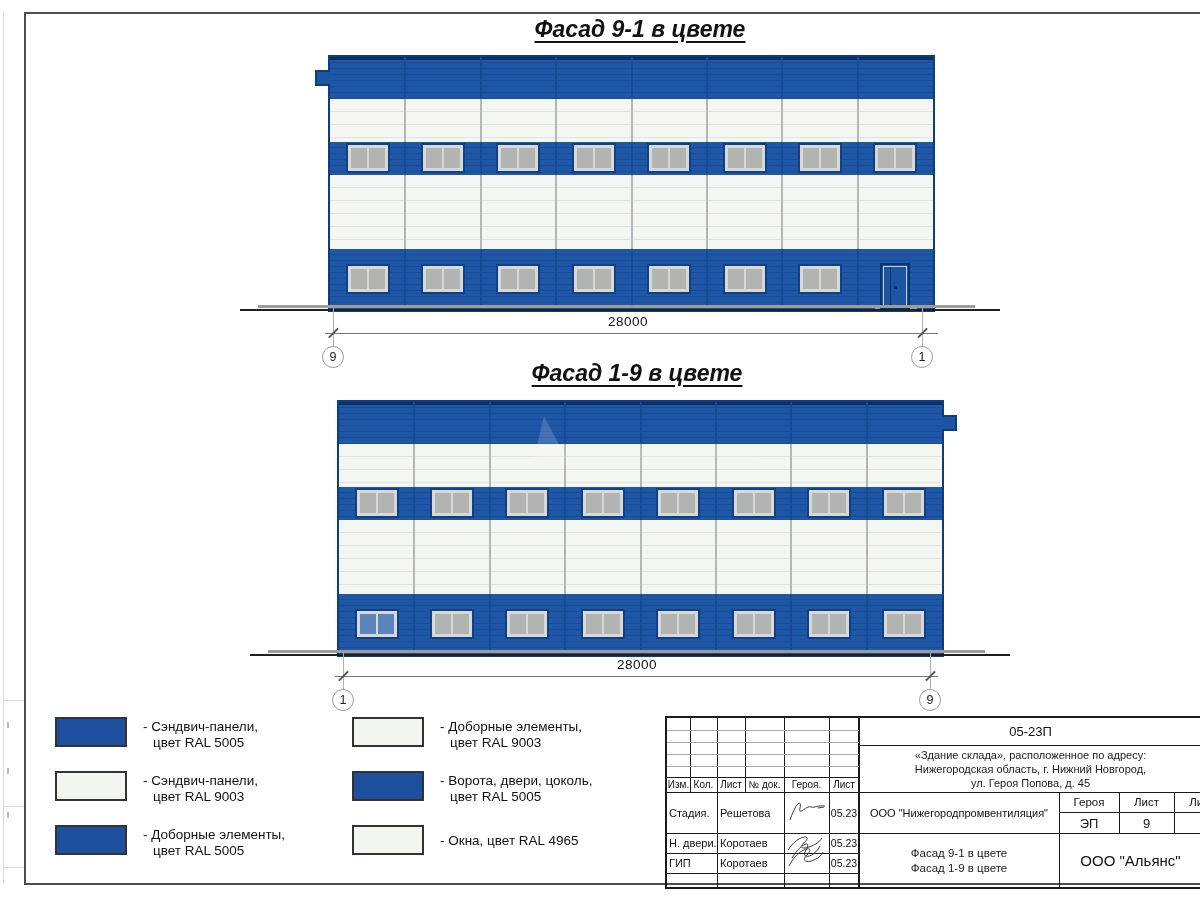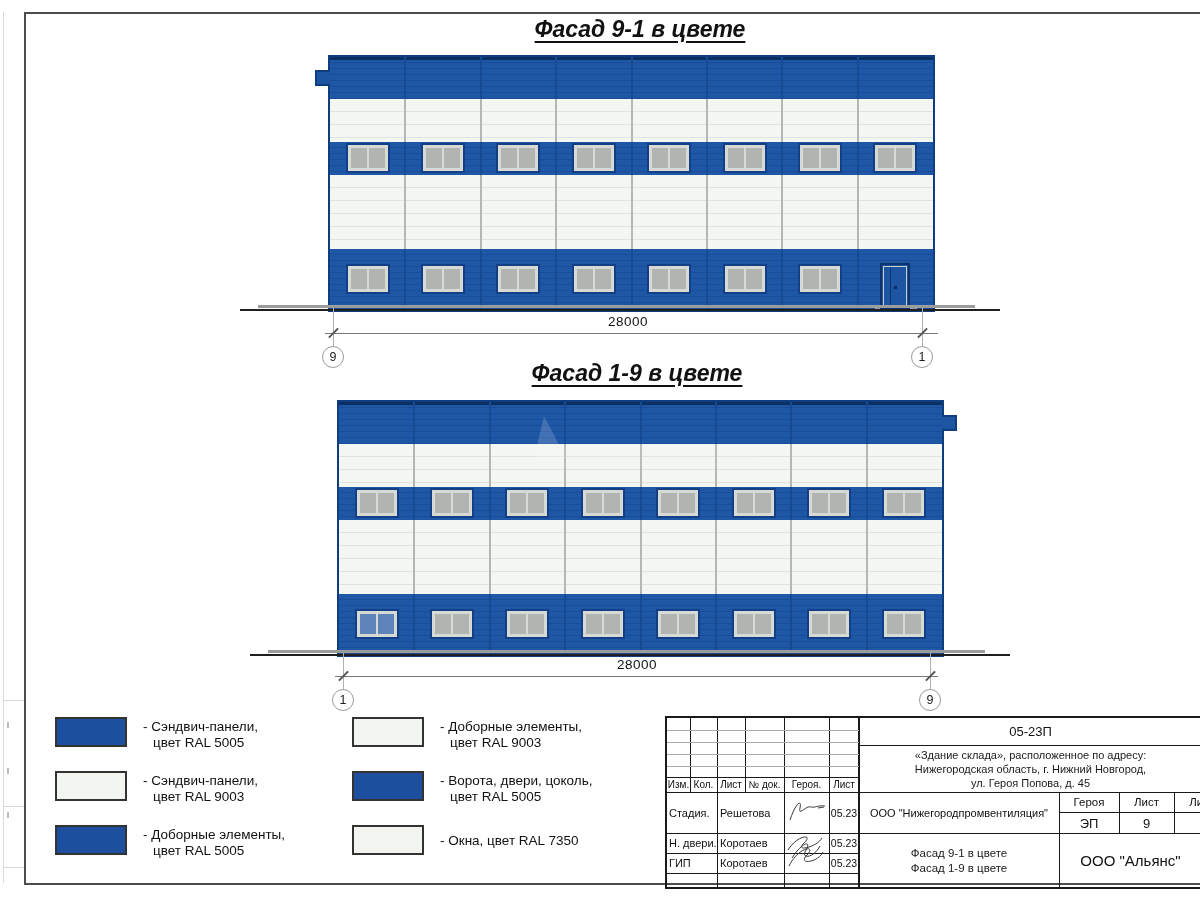--- a/index.html
+++ b/index.html
@@ -367,21 +367,21 @@
         <div>- Доборные элементы,</div>
         <div class="lg2">цвет RAL 9003</div>
       </div>
       <div class="abs lgsw" style="left: 352px; top: 771px; background: rgb(29, 79, 158);"></div>
       <div class="abs lgtx" style="left: 440px; top: 773px; width: 240px;">
         <div>- Ворота, двери, цоколь,</div>
         <div class="lg2">цвет RAL 5005</div>
       </div>
       <div class="abs lgsw" style="left: 352px; top: 825px; background: rgb(243, 245, 240);"></div>
       <div class="abs lgtx" style="left: 440px; top: 833px; width: 240px;">
-        <div>- Окна, цвет RAL 7350</div>
+        <div>- Окна, цвет RAL 4965</div>
       </div>
     </div>
 
   <div class="abs tb">
 
     <div class="abs ln" style="left:23px;top:0;width:1px;height:74px;"></div>
     <div class="abs ln" style="left:50px;top:0;width:1px;height:169px;"></div>
     <div class="abs ln" style="left:78px;top:0;width:1px;height:74px;"></div>
     <div class="abs ln" style="left:117px;top:0;width:1px;height:169px;"></div>
     <div class="abs ln" style="left:162px;top:0;width:1px;height:169px;"></div>

